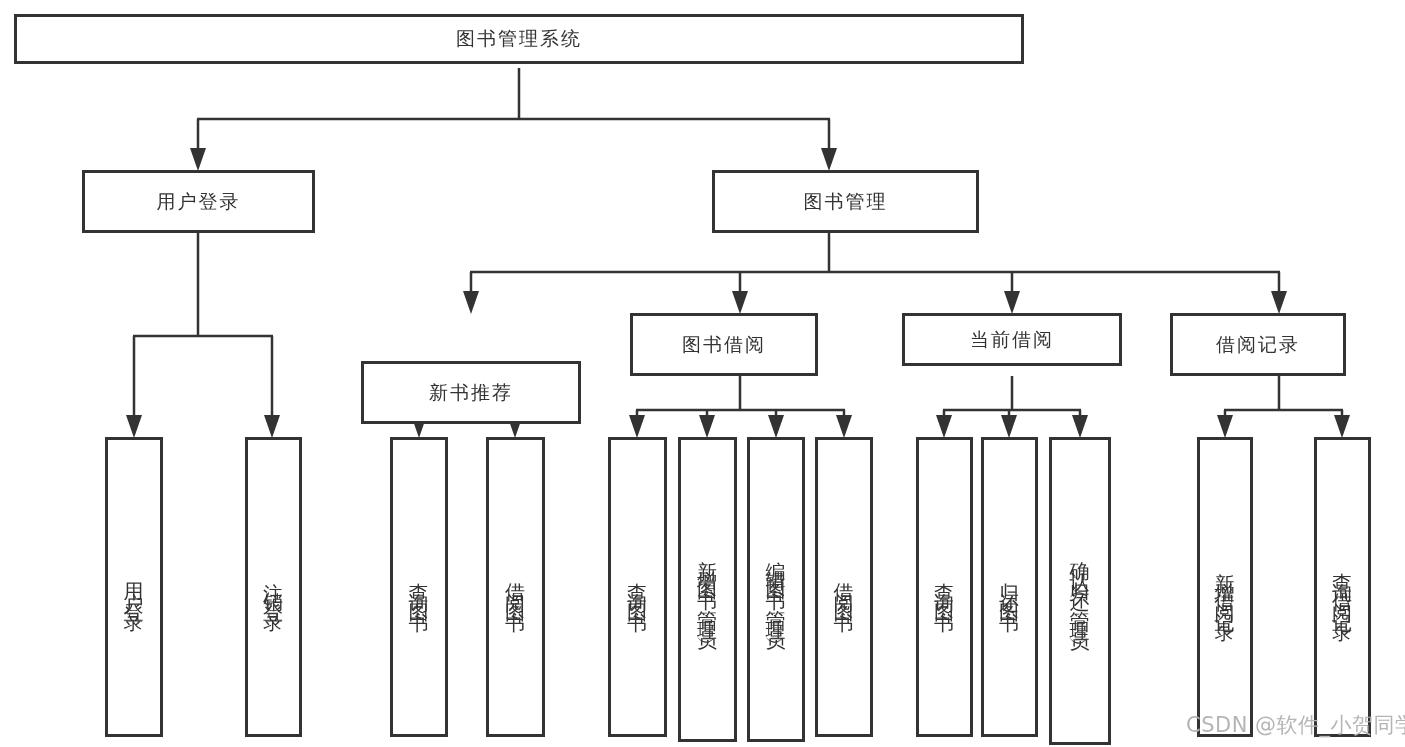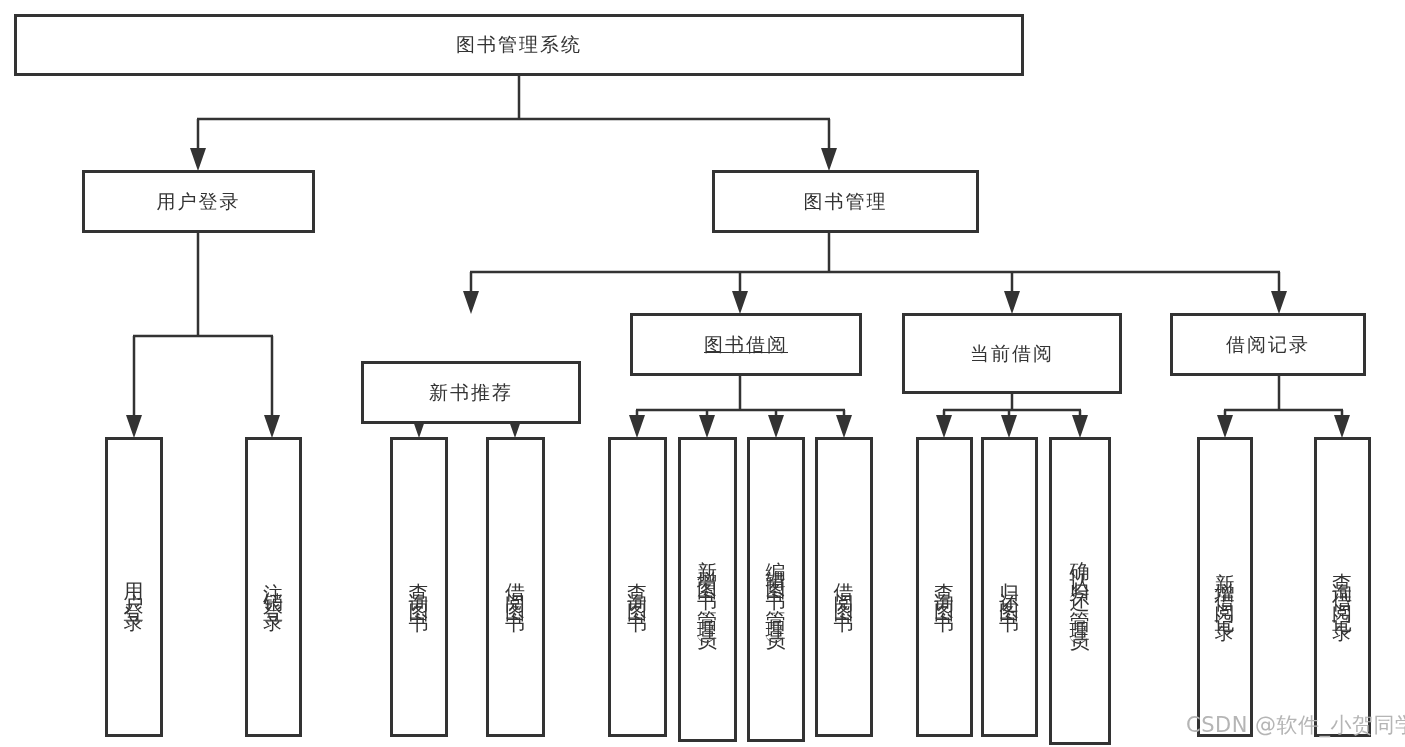--- a/index.html
+++ b/index.html
@@ -120,41 +120,41 @@
       <polygon points="768,415 784,415 776,438"></polygon>
       <polygon points="836,415 852,415 844,438"></polygon>
       <polygon points="936,415 952,415 944,438"></polygon>
       <polygon points="1001,415 1017,415 1009,438"></polygon>
       <polygon points="1072,415 1088,415 1080,438"></polygon>
       <polygon points="1217,415 1233,415 1225,438"></polygon>
       <polygon points="1334,415 1350,415 1342,438"></polygon>
     </g>
   </svg>
 
-  <div class="box hbox" style="left:14px; top:14px; width:1010px; height:62px;">
+  <div class="box hbox" style="left:14px; top:14px; width:1010px; height:50px;">
     <span>图书管理系统</span>
   </div>
 
   <div class="box hbox" style="left:82px; top:170px; width:233px; height:63px;">
     <span>用户登录</span>
   </div>
   <div class="box hbox" style="left:712px; top:170px; width:267px; height:63px;">
     <span>图书管理</span>
   </div>
 
   <div class="box hbox" style="left:361px; top:313px; width:220px; height:63px;margin-top:48px;">
     <span>新书推荐</span>
   </div>
-  <div class="box hbox" style="left:630px; top:313px; width:232px; height:63px;text-decoration:underline;">
+  <div class="box hbox" style="left:630px; top:313px; width:188px; height:63px;">
     <span>图书借阅</span>
   </div>
-  <div class="box hbox" style="left:902px; top:313px; width:220px; height:81px;">
+  <div class="box hbox" style="left:902px; top:313px; width:220px; height:53px;">
     <span>当前借阅</span>
   </div>
-  <div class="box hbox" style="left:1170px; top:313px; width:196px; height:63px;text-align:center;">
+  <div class="box hbox" style="left:1170px; top:313px; width:176px; height:63px;text-align:center;">
     <span>借阅记录</span>
   </div>
 
   <div class="box vbox" style="left:105px; top:437px; width:58px; height:300px;">
     <span>用户登录</span>
   </div>
   <div class="box vbox" style="left:245px; top:437px; width:57px; height:300px;">
     <span>注销登录</span>
   </div>
 

